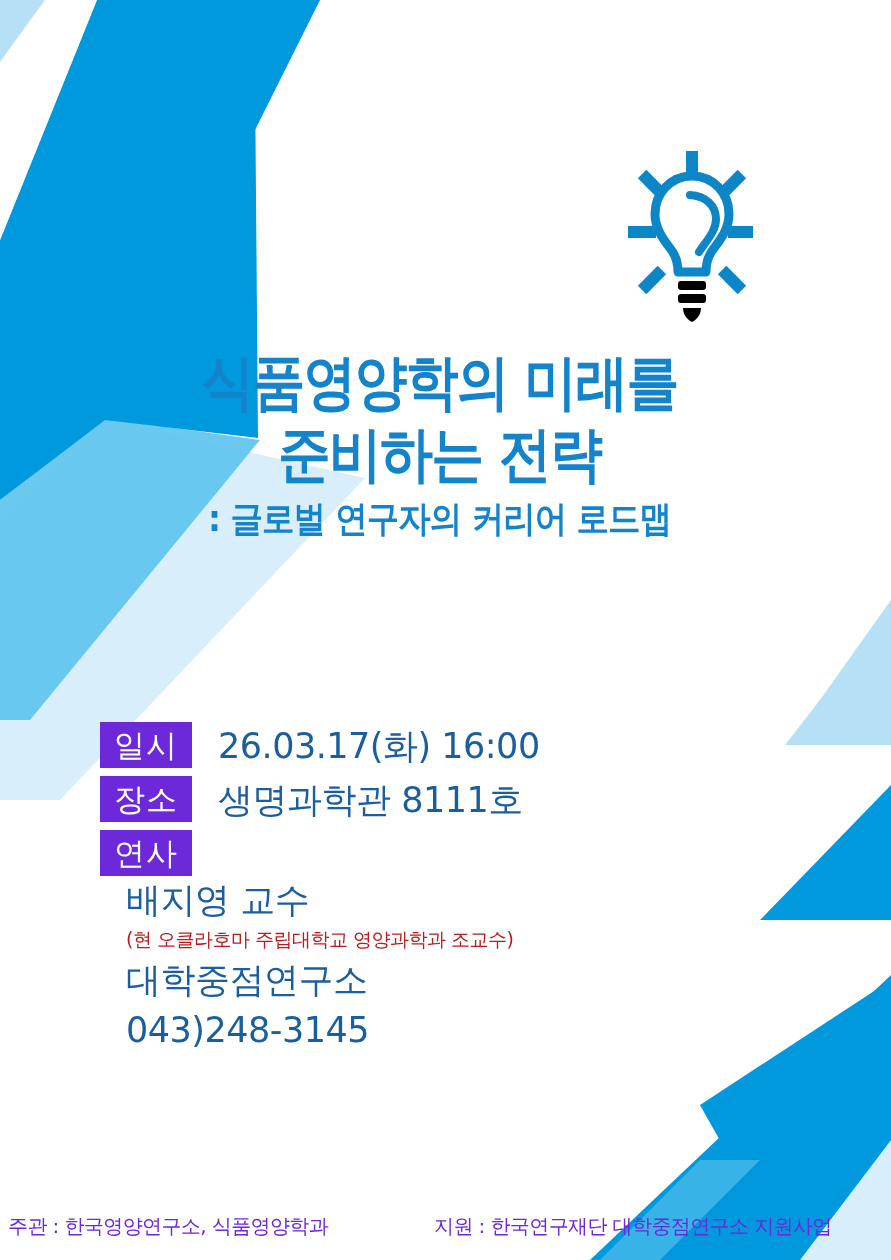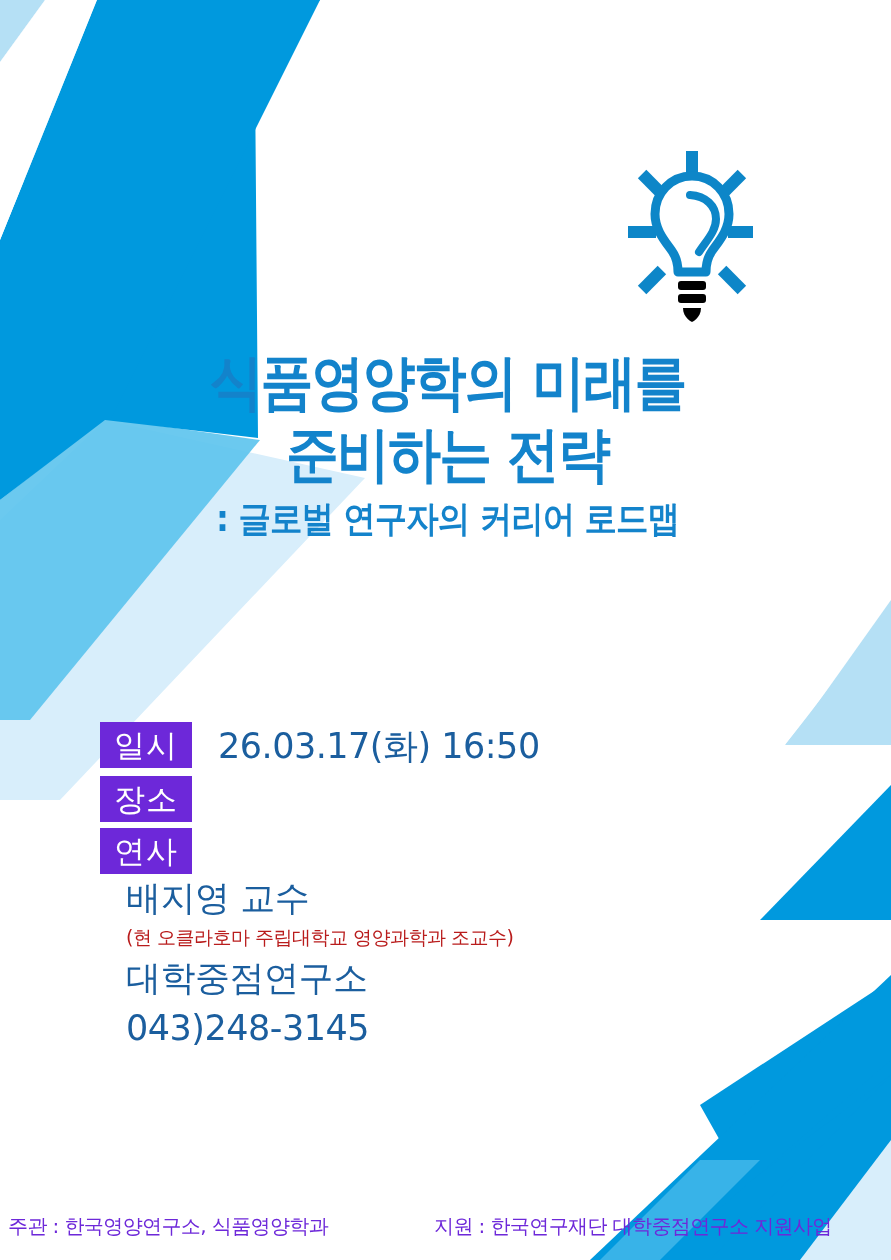--- a/index.html
+++ b/index.html
@@ -36,21 +36,21 @@
     left:628px;
     top:148px;
     width:125px;
     height:175px;
   }
   .bulb-wrap svg { display:block; width:100%; height:100%; }
 
   
   .title-block {
     position:absolute;
-    left:8px;
+    left:0;
     top:346px;
     width:879px;
     text-align:center;
   }
   .title-line {
     display:block;
     font-family:"DejaVu Sans","Liberation Sans",sans-serif;
     font-weight:700;
     font-size:60px;
     line-height:72px;
@@ -228,26 +228,29 @@
     <span class="title-line">식품영양학의 미래를</span>
     <span class="title-line">준비하는 전략</span>
     <span class="subtitle-line">: 글로벌 연구자의 커리어 로드맵</span>
   </div>
 
   <div class="info">
 
     <div class="info-row">
       <span class="badge">일시</span>
       <div class="info-val-wrap">
-        <div class="info-val">26.03.17(화) 16:50</div>
+        <div class="info-val">26.03.17(화) 16:00</div>
       </div>
     </div>
 
     <div class="info-row">
       <span class="badge">장소</span>
+      <div class="info-val-wrap">
+        <div class="info-val">생명과학관 8111호</div>
+      </div>
     </div>
 
     <div class="info-row row-speaker">
       <span class="badge">연사</span>
       <div class="info-val-wrap">
         <div class="info-val">배지영 교수</div>
         <div class="info-sub">(현 오클라호마 주립대학교 영양과학과 조교수)</div>
       </div>
     </div>
 

